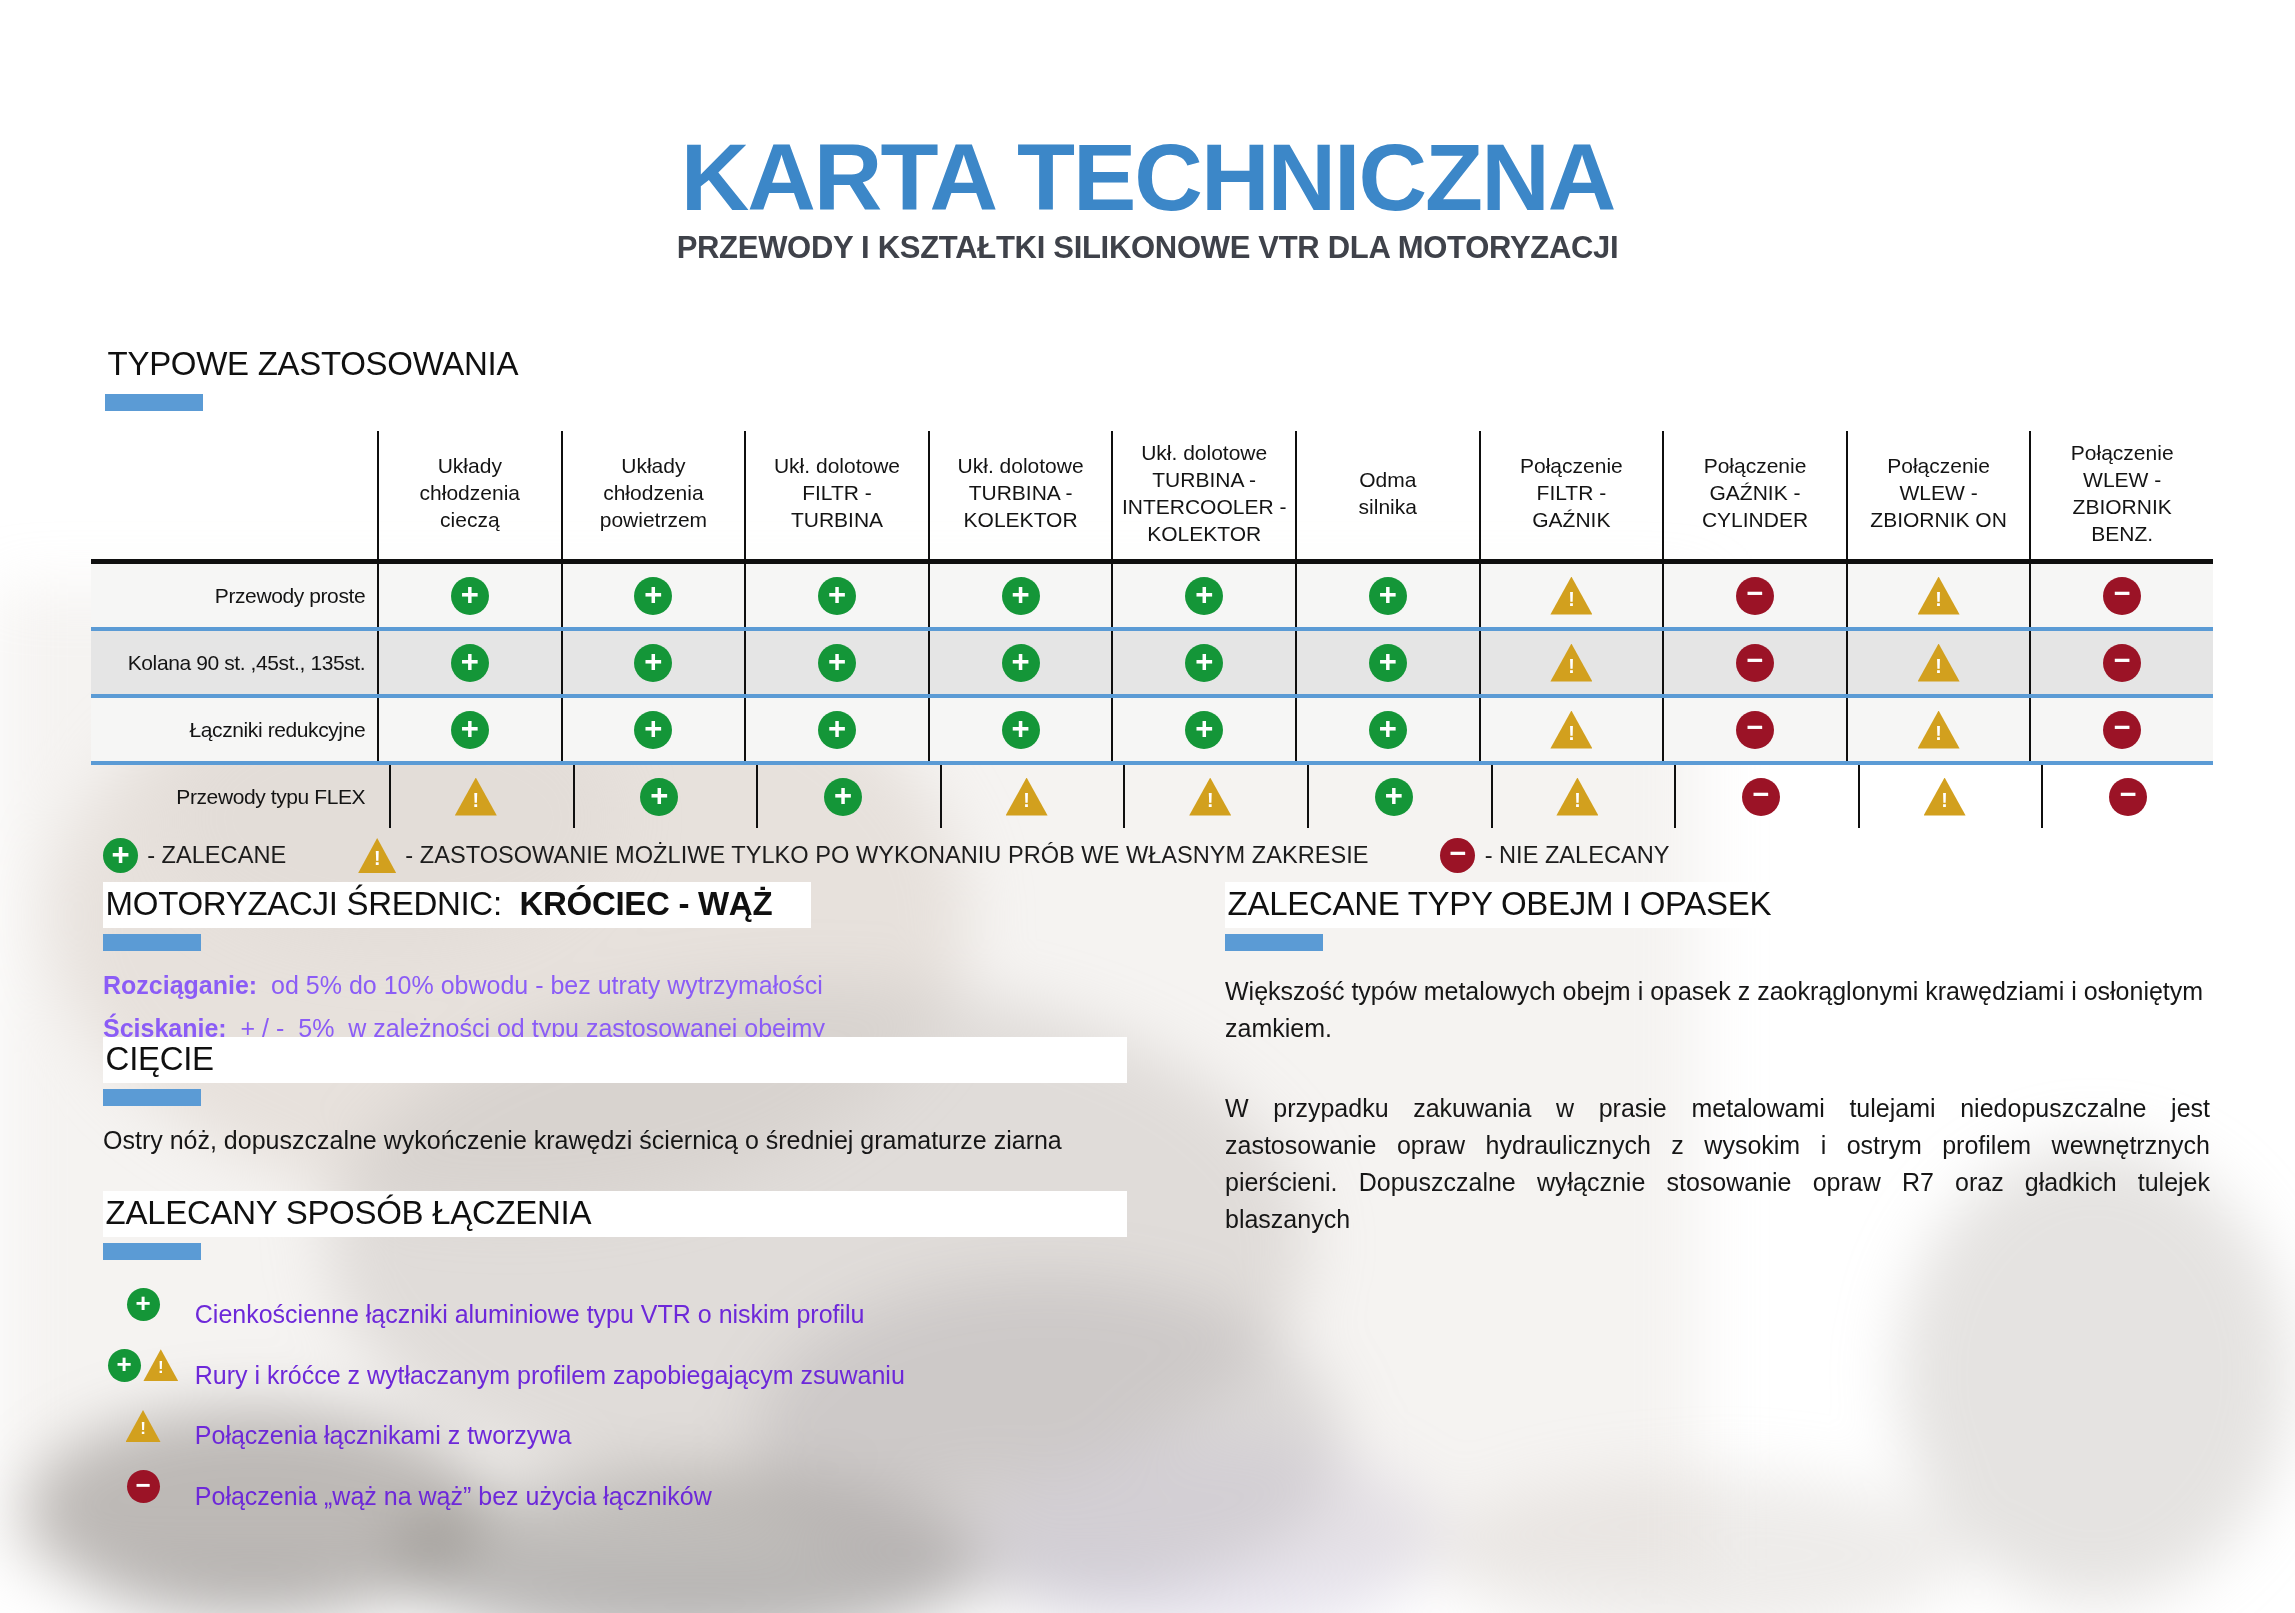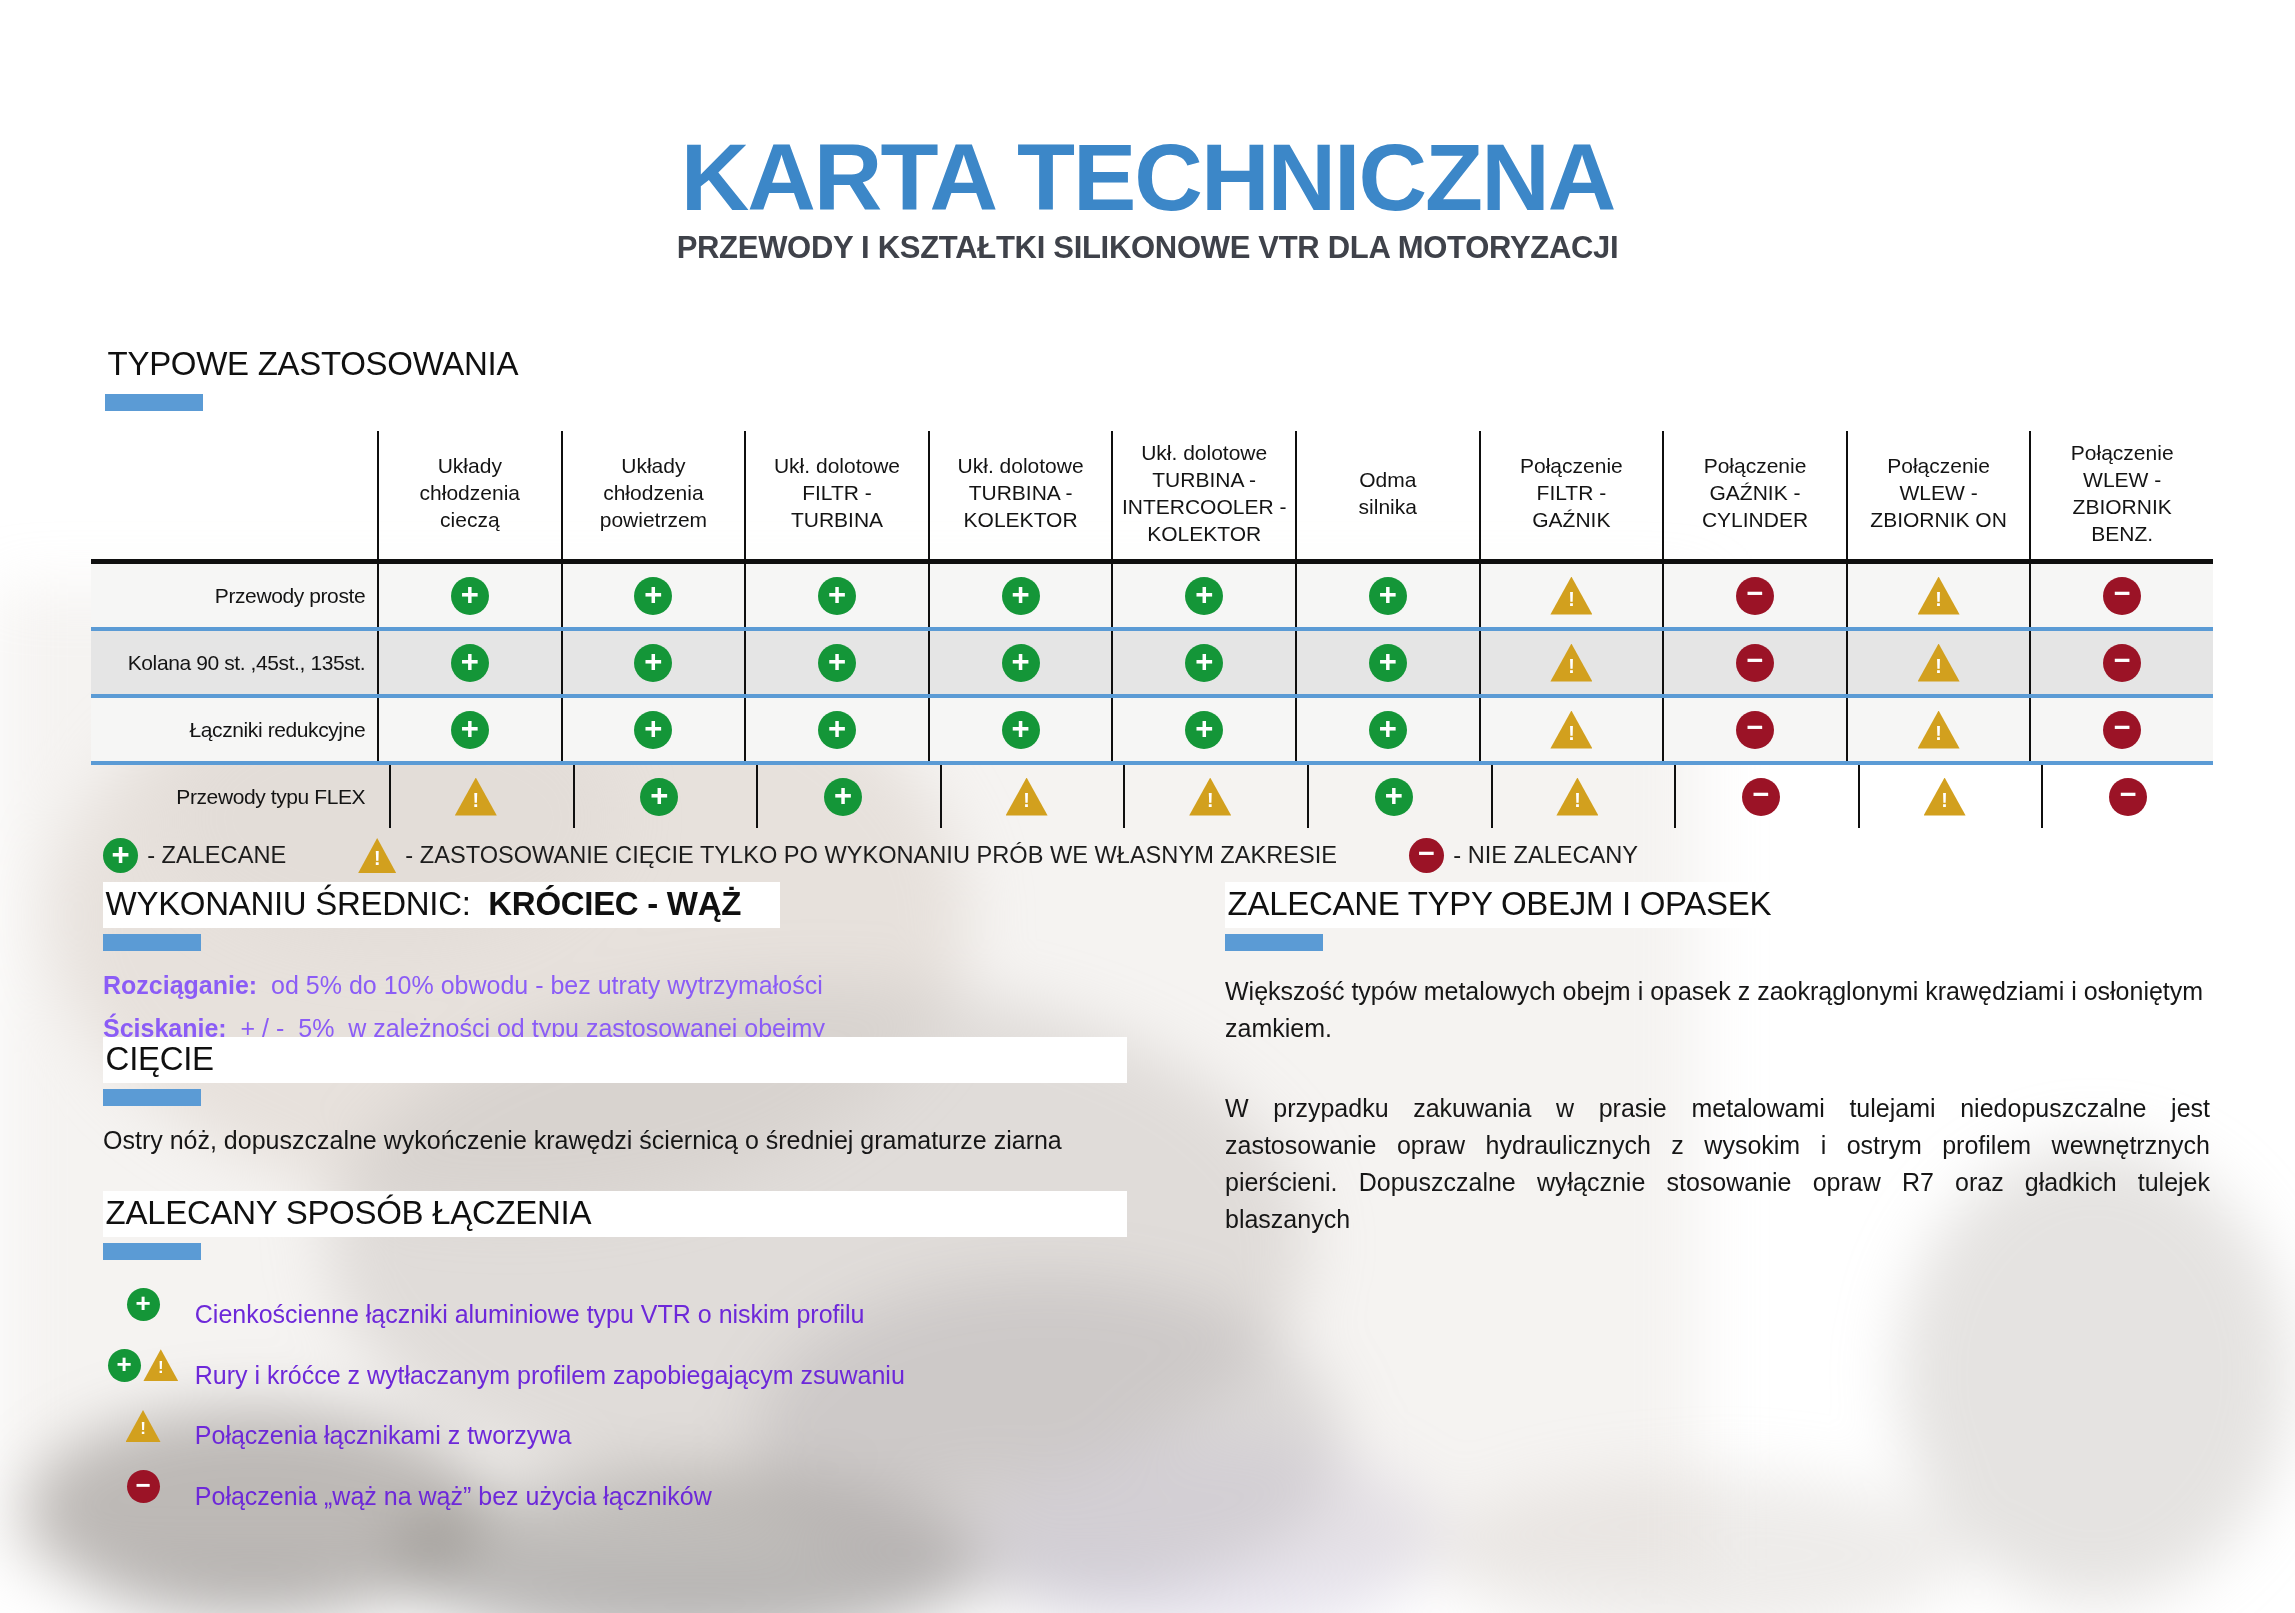--- a/index.html
+++ b/index.html
@@ -306,31 +306,31 @@
         </div>
       </div>
 
     <div class="legend" id="apps-legend">
         <div class="leg-item">
           <span class="ic ic-plus">+</span>
           <span>- ZALECANE</span>
         </div>
         <div class="leg-item">
           <span class="ic ic-warn">!</span>
-          <span>- ZASTOSOWANIE CIĘCIE TYLKO PO WYKONANIU PRÓB WE WŁASNYM ZAKRESIE</span>
+          <span>- ZASTOSOWANIE MOŻLIWE TYLKO PO WYKONANIU PRÓB WE WŁASNYM ZAKRESIE</span>
         </div>
         <div class="leg-item">
           <span class="ic ic-minus">−</span>
           <span>- NIE ZALECANY</span>
         </div>
       </div>
 
     <div class="sec" id="tolerance">
       <div class="sec-h">
-        <span>WYKONANIU ŚREDNIC:</span>&nbsp;
+        <span>MOTORYZACJI ŚREDNIC:</span>&nbsp;
         <b>KRÓCIEC - WĄŻ</b>
       </div>
       <div class="bbar"></div>
       <div class="tol-wrap">
         <div class="tol-line"><span class="lbl">Rozciąganie:</span><span>  od 5% do 10% obwodu - bez utraty wytrzymałości</span></div>
         <div class="tol-line"><span class="lbl">Ściskanie:</span><span>  + / -  5%  w zależności od typu zastosowanej obejmy</span></div>
       </div>
     </div>
 
     <div class="sec" id="cutting">

